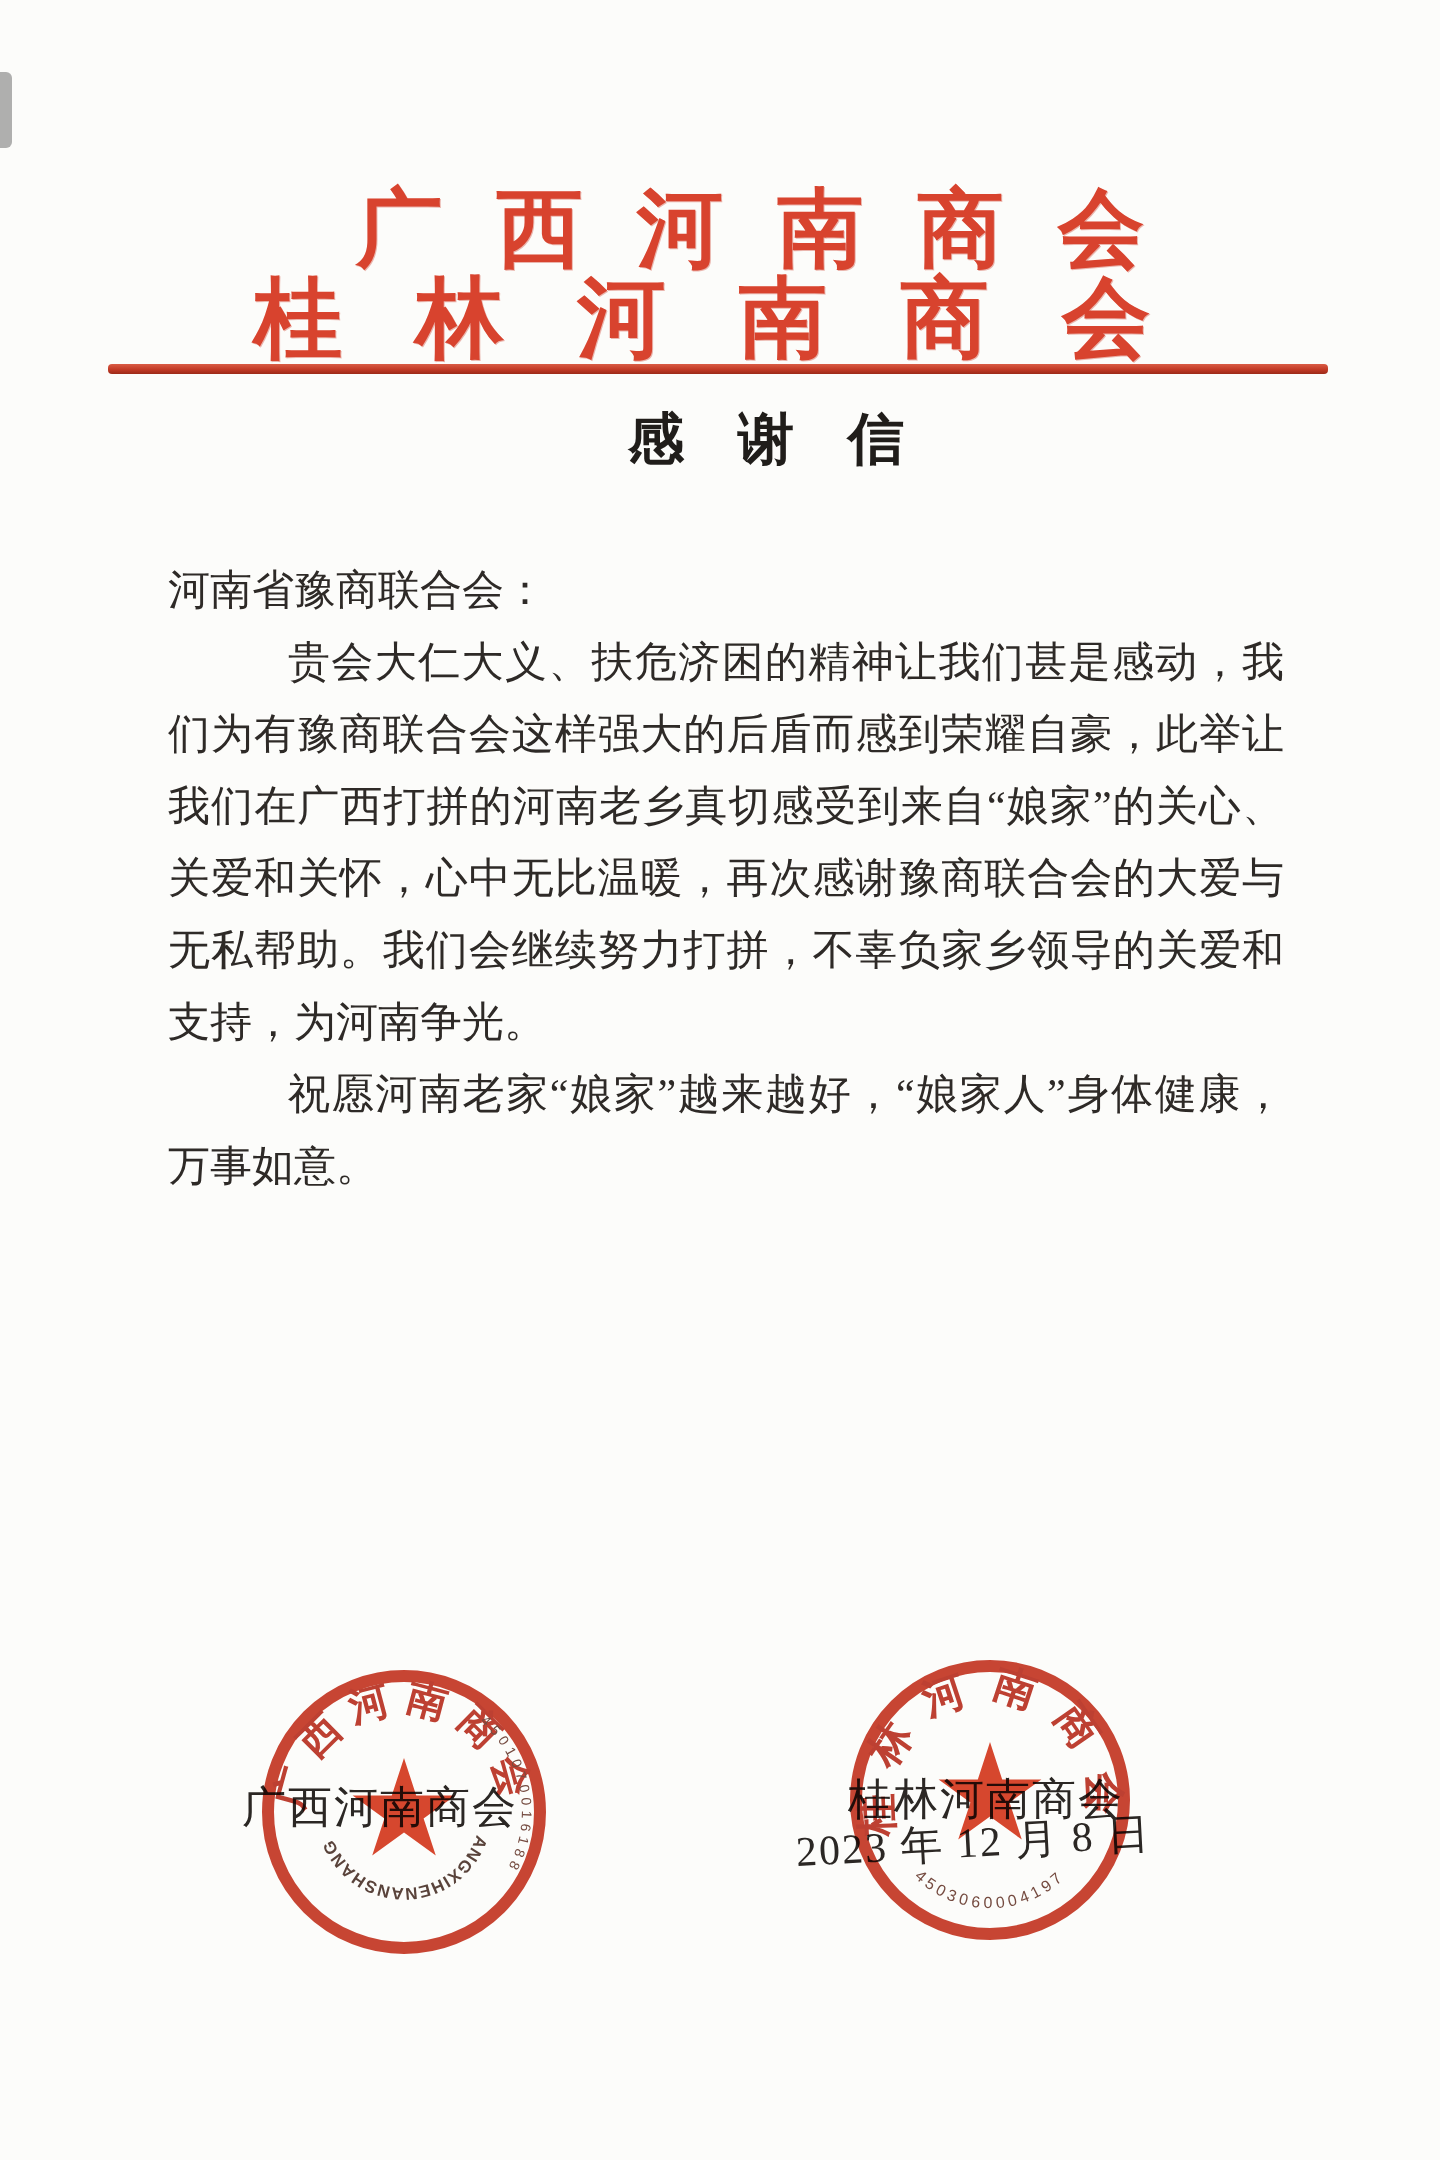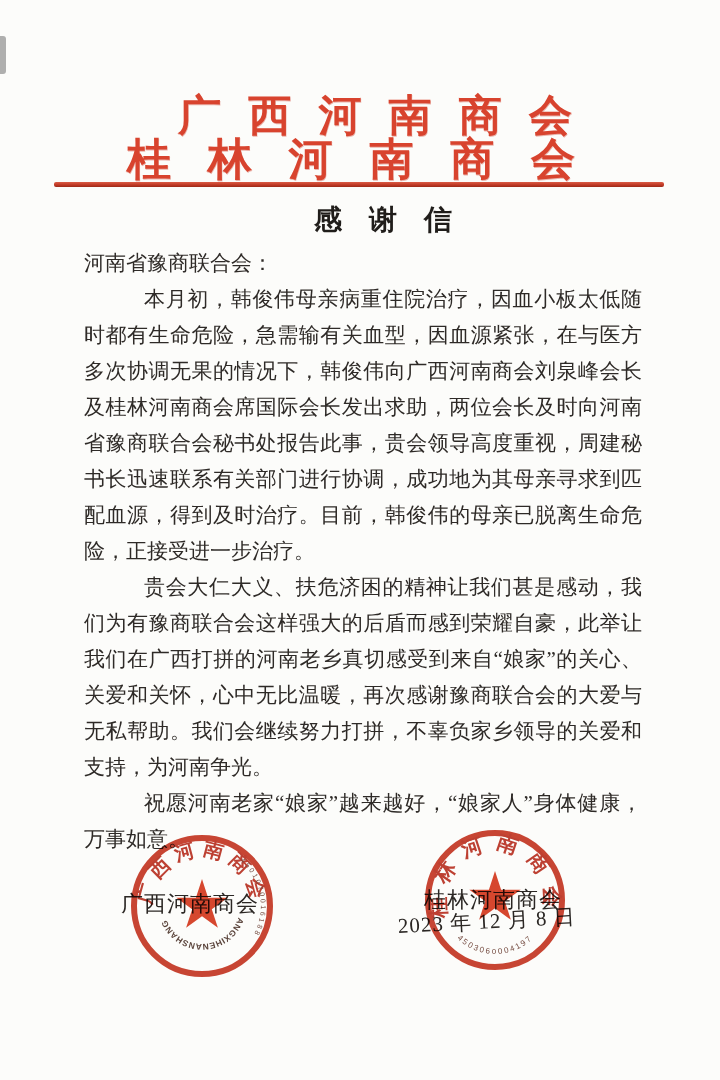--- a/index.html
+++ b/index.html
@@ -60,21 +60,21 @@
   .body-text {
     position: absolute;
     left: 84px; top: 245px;
     width: 558px;
     font-size: 21px;
     line-height: 36px;
     color: #2e2a27;
     text-align: justify;
   }
   .body-text p { margin: 0; text-indent: 60px; }
-  .salutation { text-indent: 0; }
+  .salutation { text-indent: 0; margin-top: 32px; }
   
   .sig {
     position: absolute;
     font-size: 22px;
     color: #2b2724;
     letter-spacing: 1px;
     white-space: nowrap;
   }
   .sig-left  { left: 121px; top: 889px; }
   .sig-right { left: 424px; top: 885px; }
@@ -101,21 +101,20 @@
   <div class="scan-artifact"></div>
 
   <div class="org-line org-line2">桂 林 河 南 商 会</div>
   <div class="org-line org-line1">广 西 河 南 商 会</div>
   <div class="red-rule"></div>
 
   <h1 class="letter-title">感 谢 信</h1>
 
   <div class="body-text">
     <div class="salutation">河南省豫商联合会：</div>
-    <p>本月初，韩俊伟母亲病重住院治疗，因血小板太低随时都有生命危险，急需输有关血型，因血源紧张，在与医方多次协调无果的情况下，韩俊伟向广西河南商会刘泉峰会长及桂林河南商会席国际会长发出求助，两位会长及时向河南省豫商联合会秘书处报告此事，贵会领导高度重视，周建秘书长迅速联系有关部门进行协调，成功地为其母亲寻求到匹配血源，得到及时治疗。目前，韩俊伟的母亲已脱离生命危险，正接受进一步治疗。</p>
     <p>贵会大仁大义、扶危济困的精神让我们甚是感动，我们为有豫商联合会这样强大的后盾而感到荣耀自豪，此举让我们在广西打拼的河南老乡真切感受到来自“娘家”的关心、关爱和关怀，心中无比温暖，再次感谢豫商联合会的大爱与无私帮助。我们会继续努力打拼，不辜负家乡领导的关爱和支持，为河南争光。</p>
     <p>祝愿河南老家“娘家”越来越好，“娘家人”身体健康，万事如意。</p>
   </div>
 
   <div class="sig sig-left">广西河南商会</div>
   <div class="sig sig-right">桂林河南商会</div>
   <div class="sig sig-date">2023 年 12 月 8 日</div>
 
   <svg class="seal seal-left" width="150" height="150" viewBox="-75 -75 150 150">
     <defs>

